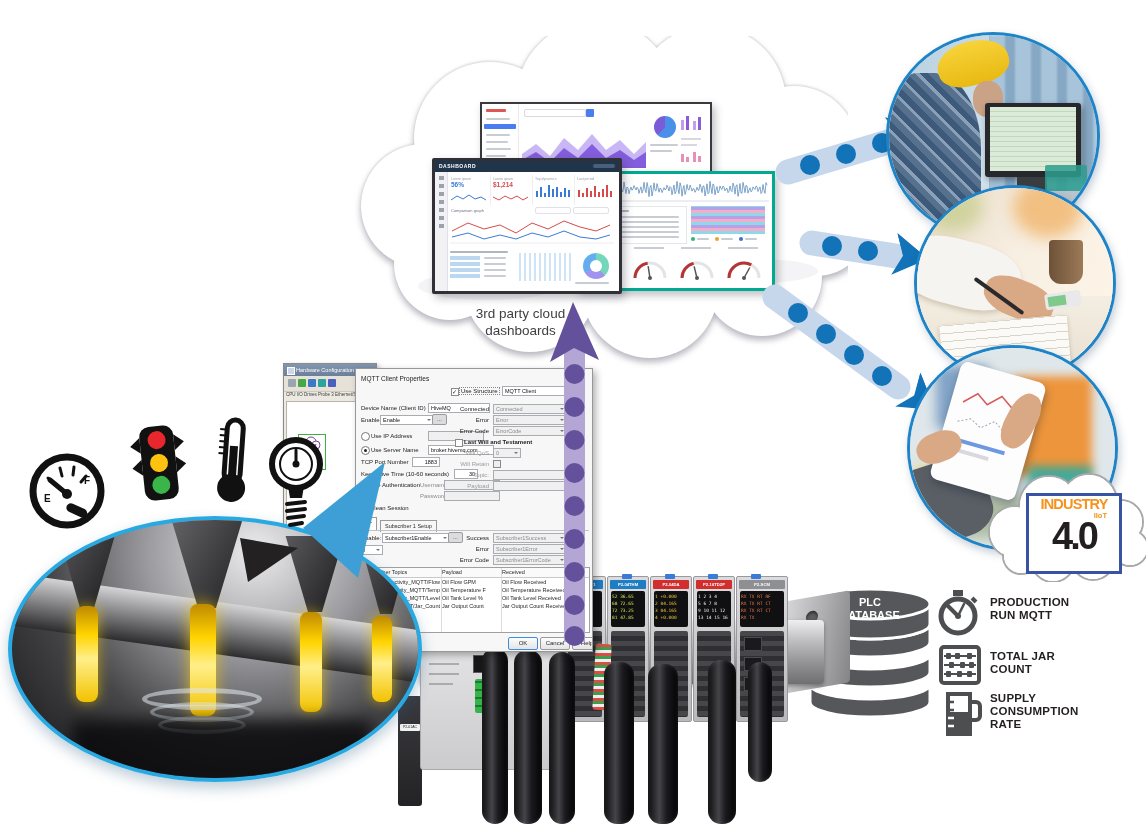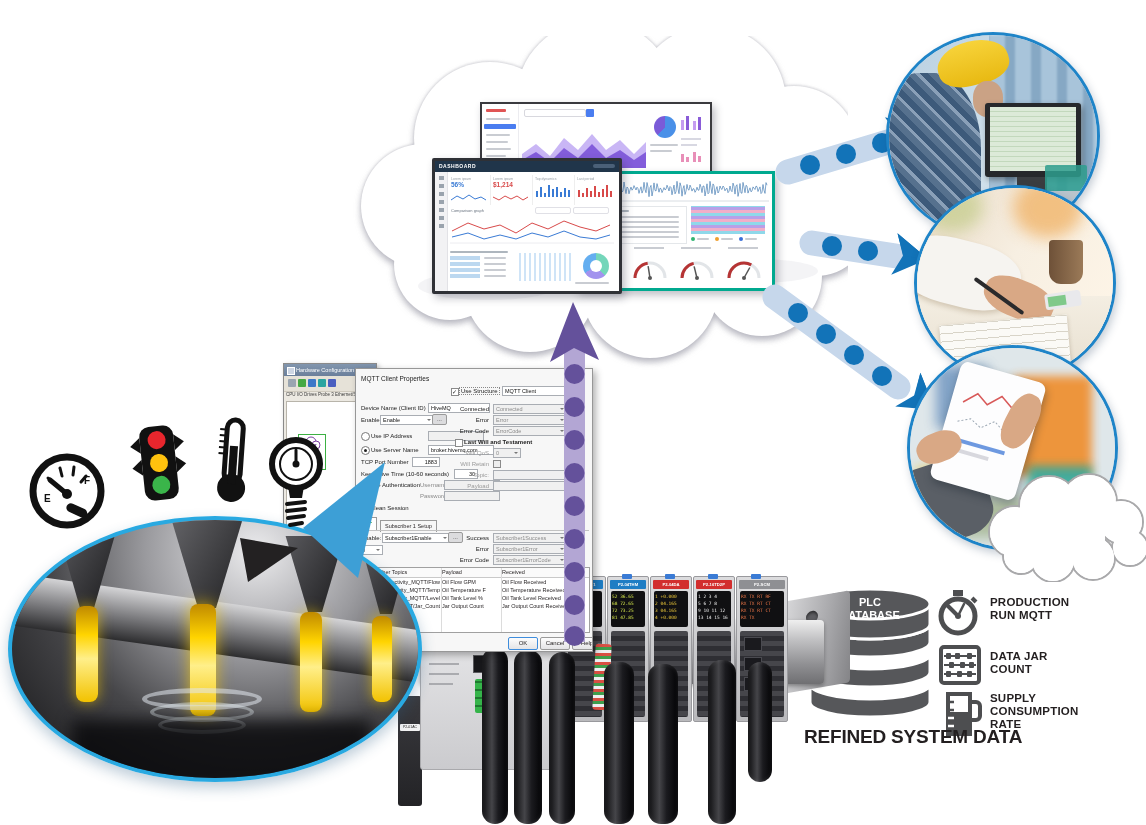--- a/index.html
+++ b/index.html
@@ -346,20 +346,22 @@
     </div>
     <div class="abs" style="left:84px;top:92px;width:52px;height:28px;background:
       repeating-linear-gradient(90deg,#cfe4f7 0 2px,transparent 2px 5px),
       repeating-linear-gradient(0deg,rgba(255,255,255,.6) 0 2px,transparent 2px 4px);"></div>
     <div class="donut" style="left:148px;top:92px;"></div>
     <div class="legendline" style="left:140px;top:120px;">
       <span class="tinybar" style="left:0;top:1px;width:34px;"></span>
     </div>
   </div>
 
+  <div id="cloud-label" class="abs" style="white-space: pre-line;">3rd party cloud
+dashboards</div>
 
   <svg id="arrows-blue" class="abs" viewBox="0 0 1146 825">
     <g>
       <line x1="788" y1="172" x2="898" y2="139" stroke="#c6d7eb" stroke-width="25" stroke-linecap="round"></line>
       <circle cx="810" cy="165" r="10" fill="#1273b8"></circle>
         <circle cx="846" cy="154" r="10" fill="#1273b8"></circle>
         <circle cx="882" cy="143" r="10" fill="#1273b8"></circle>
       <path d="M924,127 L898.2,157.5 L900.3,134.8 L885.2,117.6 Z" fill="#1273b8"></path>
       <path d="M924,127 L898,135 L885.2,117.6 Z" fill="#1273b8"></path>
     </g>
@@ -449,20 +451,25 @@
         <circle cx="74" cy="46" r="29"></circle>
         <circle cx="114" cy="42" r="27"></circle>
       <circle cx="146" cy="62" r="21"></circle>
         <circle cx="155" cy="88" r="17"></circle>
         <circle cx="118" cy="98" r="21"></circle>
       <circle cx="78" cy="100" r="21"></circle>
         <circle cx="46" cy="96" r="17"></circle>
         <rect x="40" y="50" width="90" height="50"></rect>
       </g>
   </svg>
+  <div id="industry-badge" class="abs">
+    <div class="l1">INDUSTRY</div>
+    <div class="l2">IIoT</div>
+    <div class="l3">4.0</div>
+  </div>
 
   <div id="hw-window" class="abs">
     <div id="hw-title">Hardware Configuration</div>
     <div id="hw-toolbar">
       <i style="left:4px;background:#9aa5b1;"></i>
       <i style="left:14px;background:#46a946;"></i>
       <i style="left:24px;background:#3e78c8;"></i>
       <i style="left:34px;background:#2ba4a0;"></i>
       <i style="left:44px;background:#4a5fc0;"></i>
     </div>
@@ -804,26 +811,25 @@
     <rect x="10" y="22" width="18" height="20" fill="#4d4e50"></rect>
     <g stroke="#4d4e50" stroke-width="2.5">
         <line x1="8" y1="12" x2="14" y2="12"></line>
         <line x1="8" y1="20" x2="14" y2="20"></line>
       <line x1="8" y1="28" x2="14" y2="28" stroke="#fff"></line>
         <line x1="8" y1="36" x2="14" y2="36" stroke="#fff"></line>
       </g>
   </svg>
   <div class="refined-label" style="left:990px;top:596px;">PRODUCTION
 RUN MQTT</div>
-  <div class="refined-label" style="left:990px;top:650px;">DATA JAR
+  <div class="refined-label" style="left:990px;top:650px;">TOTAL JAR
 COUNT</div>
   <div class="refined-label" style="left:990px;top:692px;">SUPPLY
 CONSUMPTION
 RATE</div>
-  <div id="refined-title" class="abs" style="white-space: pre-line;">REFINED SYSTEM DATA</div>
 
   <svg id="overlay-top" class="abs" viewBox="0 0 1146 825">
     <polygon points="385,462 303,528 358,578" fill="#3d9fd6"></polygon>
     <g>
       <rect x="564" y="330" width="21" height="312" fill="#b3a6d4"></rect>
       <path d="M573,302 L599,360 L574,348 L550,362 Z" fill="#64519b"></path>
       <circle cx="574.5" cy="374" r="10" fill="#64519b"></circle>
         <circle cx="574.5" cy="407" r="10" fill="#64519b"></circle>
       <circle cx="574.5" cy="440" r="10" fill="#64519b"></circle>
         <circle cx="574.5" cy="473" r="10" fill="#64519b"></circle>

